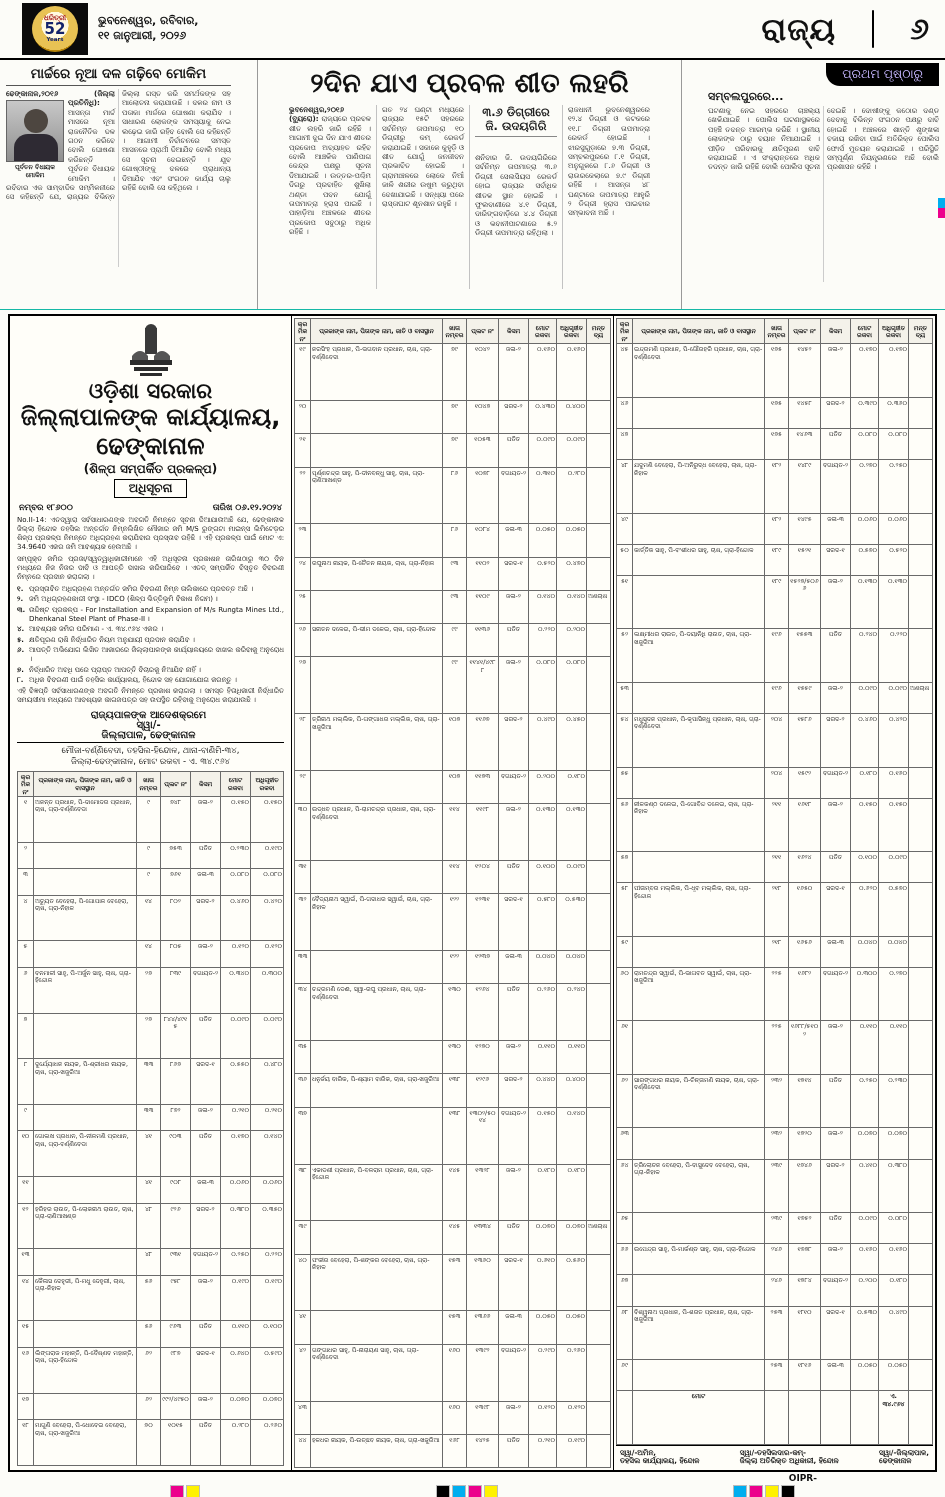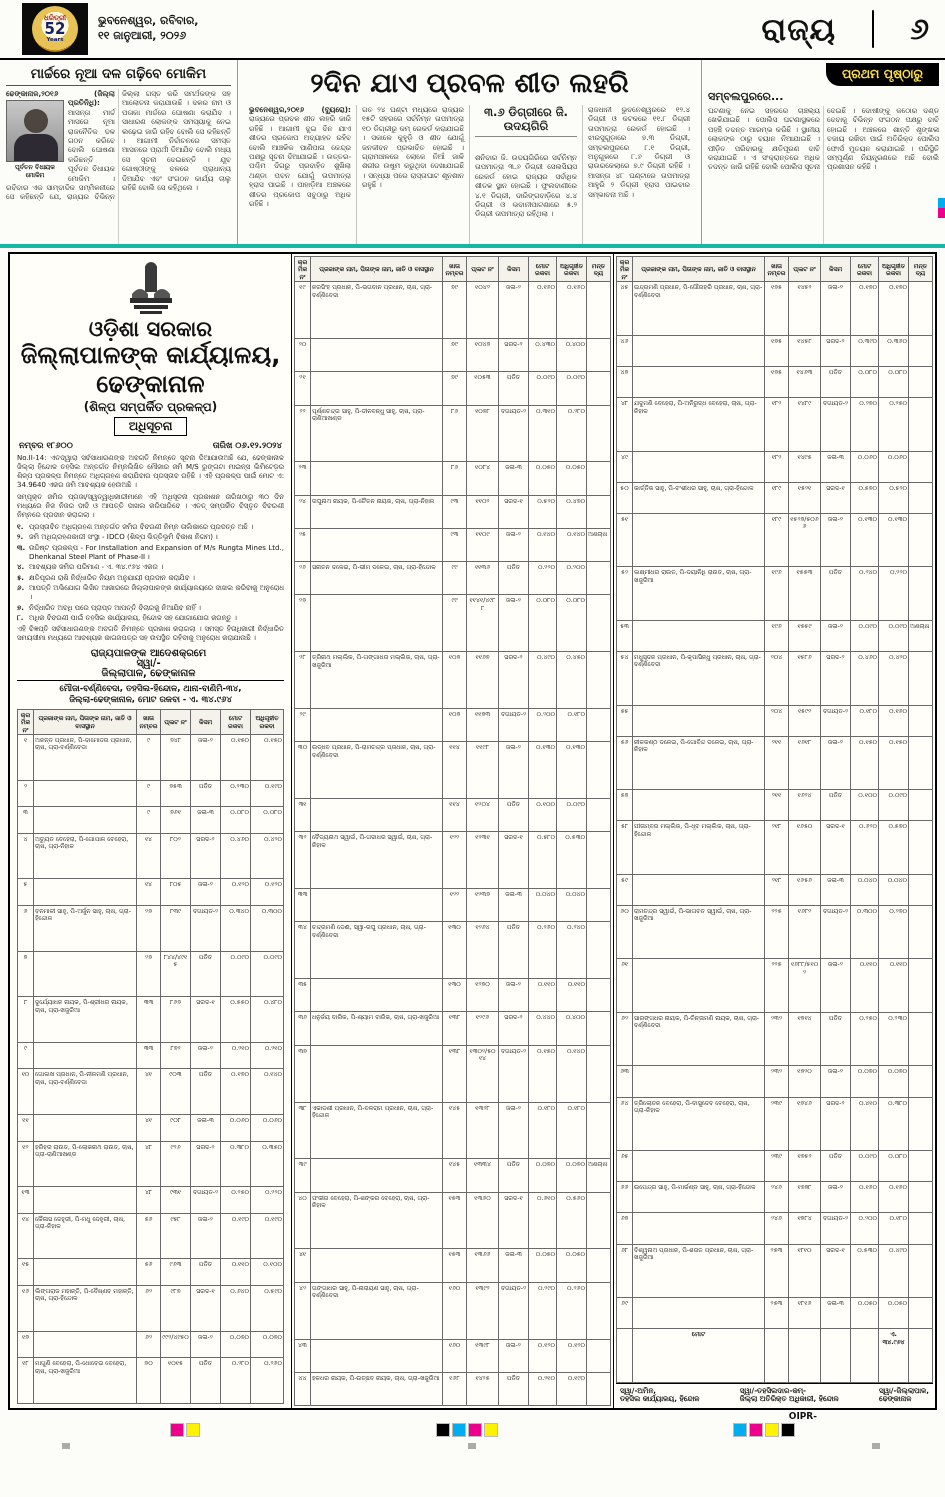--- a/index.html
+++ b/index.html
@@ -18,59 +18,59 @@
     display:flex; flex-direction:column; align-items:center; justify-content:center; text-align:center; line-height:1; }
   .logo-title { font-size:7px; font-weight:bold; color:#a31616; }
   .logo-years { font-size:15px; font-weight:bold; color:#13226b; }
   .logo-years-label { font-size:5.5px; font-weight:bold; color:#13226b; }
   .mast-date { margin-left:10px; font-size:11px; font-weight:bold; line-height:1.35; }
   .mast-right { margin-left:auto; display:flex; align-items:center; gap:36px; }
   .section-name { font-size:31px; font-weight:bold; letter-spacing:1px; }
   .mast-divider { width:2px; height:38px; background:#000; border-radius:2px; }
   .page-num { font-size:30px; font-weight:bold; padding-right:6px; }
   
-  .top-articles { display:flex; height:188px; border-bottom:4px solid #14b8a6; }
+  .top-articles { display:flex; height:250px; border-bottom:1px solid #14b8a6;gap:20px; }
   .art { padding:3px 6px; overflow:hidden; }
   .vrule { width:1px; background:#999; }
   .art-left { width:237px; }
   .art-center { flex:1; }
   .art-right { width:243px; }
   .hl-small { font-size:13.5px; font-weight:bold; text-align:center; padding:2px 0 3px; border-bottom:1px solid #555; margin-bottom:3px; }
   .hl-big { font-size:27px; font-weight:bold; text-align:center; padding:4px 0 6px; }
   .bodytext { font-size:7.2px; line-height:9.4px; text-align:justify; color:#1c1c1c; }
   .dl { font-weight:bold; }
   .two-col { column-count:2; column-gap:7px; column-rule:1px solid #ccc; height:178px; }
   .photo-fig { float:left; width:58px; margin:2px 4px 2px 0; }
   .photo { width:58px; height:62px; background:linear-gradient(#c8c8c8,#8f8f8f); position:relative; border:1px solid #666; overflow:hidden; }
   .photo:before { content:""; position:absolute; left:17px; top:8px; width:24px; height:24px; border-radius:50%; background:#4d4640; }
   .photo:after  { content:""; position:absolute; left:7px; top:33px; width:44px; height:32px; border-radius:14px 14px 0 0; background:#2e2a33; }
   .photo-cap { font-size:6.3px; font-weight:bold; text-align:center; line-height:7.5px; padding-top:1px; }
   .center-cols { display:flex; height:184px; }
   .center-cols .ccol { flex:1; padding:0 5px; border-left:1px solid #c2c2c2; overflow:hidden; }
   .center-cols .ccol:first-child { border-left:none; }
   .subhead { font-size:11.5px; font-weight:bold; text-align:center; line-height:13.5px; padding:1px 0 3px; border-bottom:1px solid #888; margin-bottom:16px; }
   .kicker-row { display:flex; justify-content:flex-end; }
-  .kicker { background:#000; color:#fde047; font-size:12.5px; font-weight:bold; padding:3px 16px 4px; border-radius:0 0 0 14px; }
+  .kicker { background:#000; color:#c4b5fd; font-size:12.5px; font-weight:normal; padding:3px 16px 4px; border-radius:0 0 0 14px; }
   .cont-subhead { font-size:11px; font-weight:bold; padding:4px 0 3px; }
   .right-body { column-count:2; column-gap:7px; column-rule:1px solid #ccc; height:176px; }
   
   .notice { margin:4px 8px 0; border:2px solid #000; height:1158px; display:flex; background:#fffef9; }
   .n-left { width:282px; border-right:1px solid #000; display:flex; flex-direction:column; padding:4px 7px; overflow:hidden; }
   .emblem { display:flex; justify-content:center; padding:2px 0 1px; }
   .gov-line { font-size:21px; font-weight:bold; text-align:center; line-height:1.15; }
   .office-line { font-size:24px; font-weight:bold; text-align:center; line-height:1.2; }
   .proj-line { font-size:12px; font-weight:bold; text-align:center; padding-top:1px; }
   .adh-wrap { display:flex; justify-content:center; padding:3px 0; }
   .adh { border:1.5px solid #000; font-size:12px; font-weight:bold; padding:1px 14px 2px; }
   .numdate { display:flex; justify-content:space-between; font-size:8.5px; font-weight:bold; padding:1px 2px 3px; }
   .npara { font-size:7px; line-height:9px; text-align:justify; padding-bottom:3px; }
   .nli { display:flex; font-size:7px; line-height:9px; text-align:justify; padding-bottom:1.5px; }
   .nli .num { flex:0 0 12px; font-weight:bold; }
   .byorder { text-align:center; font-size:10px; font-weight:bold; line-height:10px; padding:2px 4px 2px 0; }
-  .mouza { font-size:8.5px; font-weight:bold; text-align:center; line-height:11px; padding:2px 0 2px; border-top:1px solid #000; }
+  .mouza { font-size:8.5px; font-weight:normal; text-align:center; line-height:11px; padding:2px 0 2px; border-top:1px solid #000; }
   .lt-wrap { flex:1; overflow:hidden; margin-top:2px; }
   .n-mid { width:322px; border-right:1px solid #000; padding:2px; overflow:hidden; }
   .n-right { flex:1; display:flex; flex-direction:column; padding:2px; overflow:hidden; }
   .rt-wrap { flex:1; overflow:hidden; }
   table.dt { width:100%; height:100%; border-collapse:collapse; table-layout:fixed; }
   table.dt th, table.dt td { border:1px solid #6a6a6a; font-size:6.2px; line-height:7.4px; padding:1px 1px; vertical-align:top; overflow:hidden; word-wrap:break-word; }
   table.dt th { font-weight:bold; text-align:center; background:#f4f2ea; vertical-align:middle; }
   td.c { text-align:center; } td.r { text-align:right; }
   tr.total-row td { font-weight:bold; text-align:center; }
   .sig-strip { display:flex; justify-content:space-between; gap:4px; padding:3px 4px 2px; border-top:1px solid #000; }

